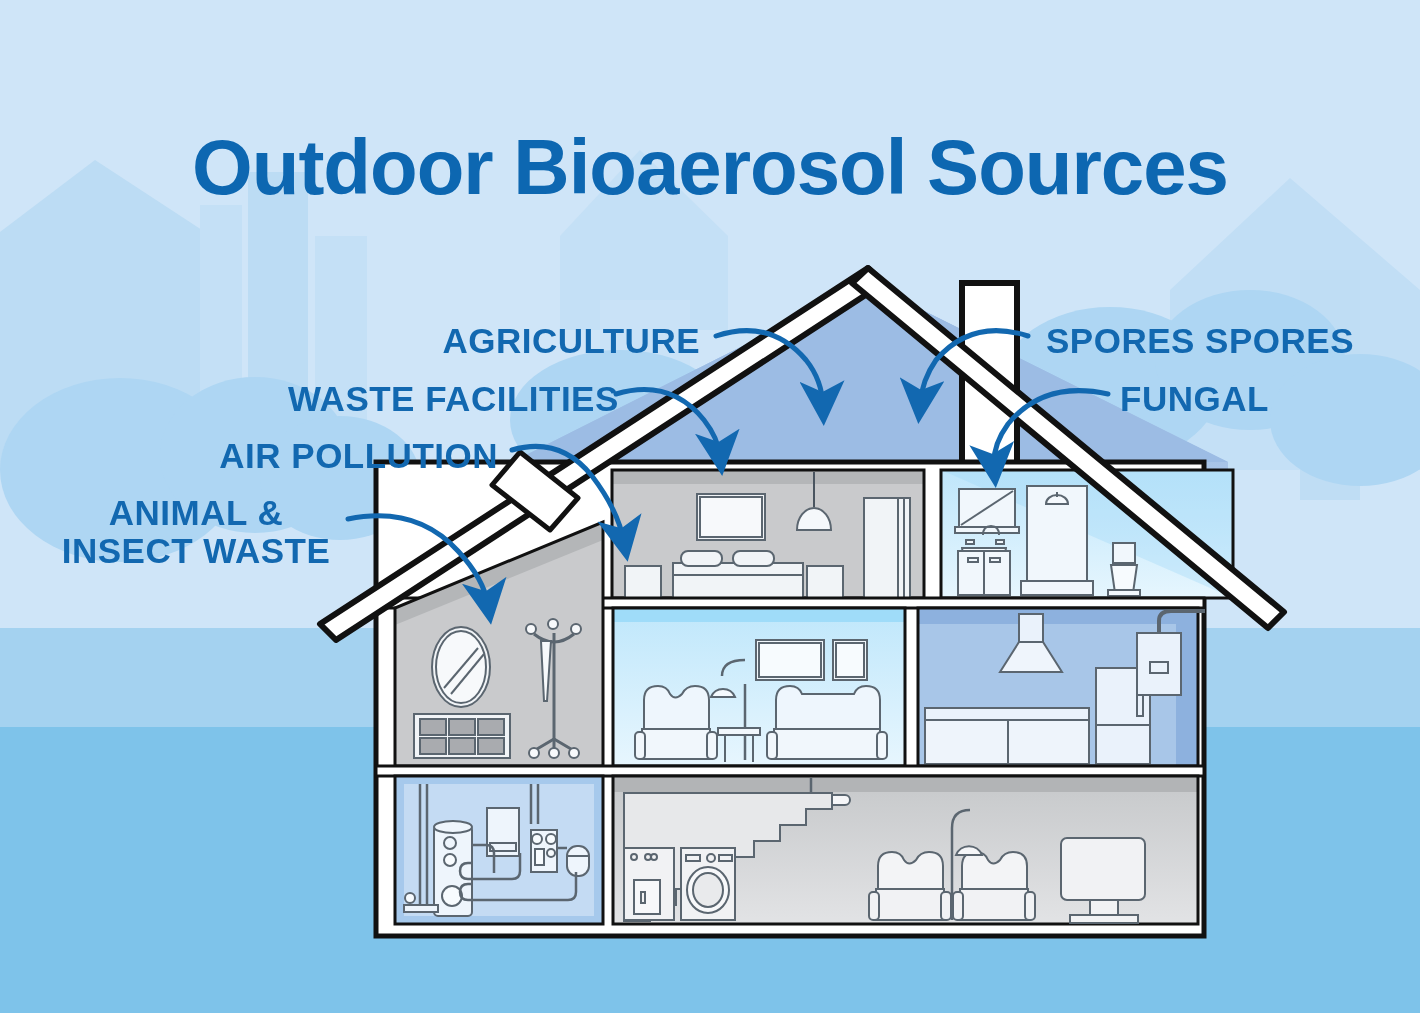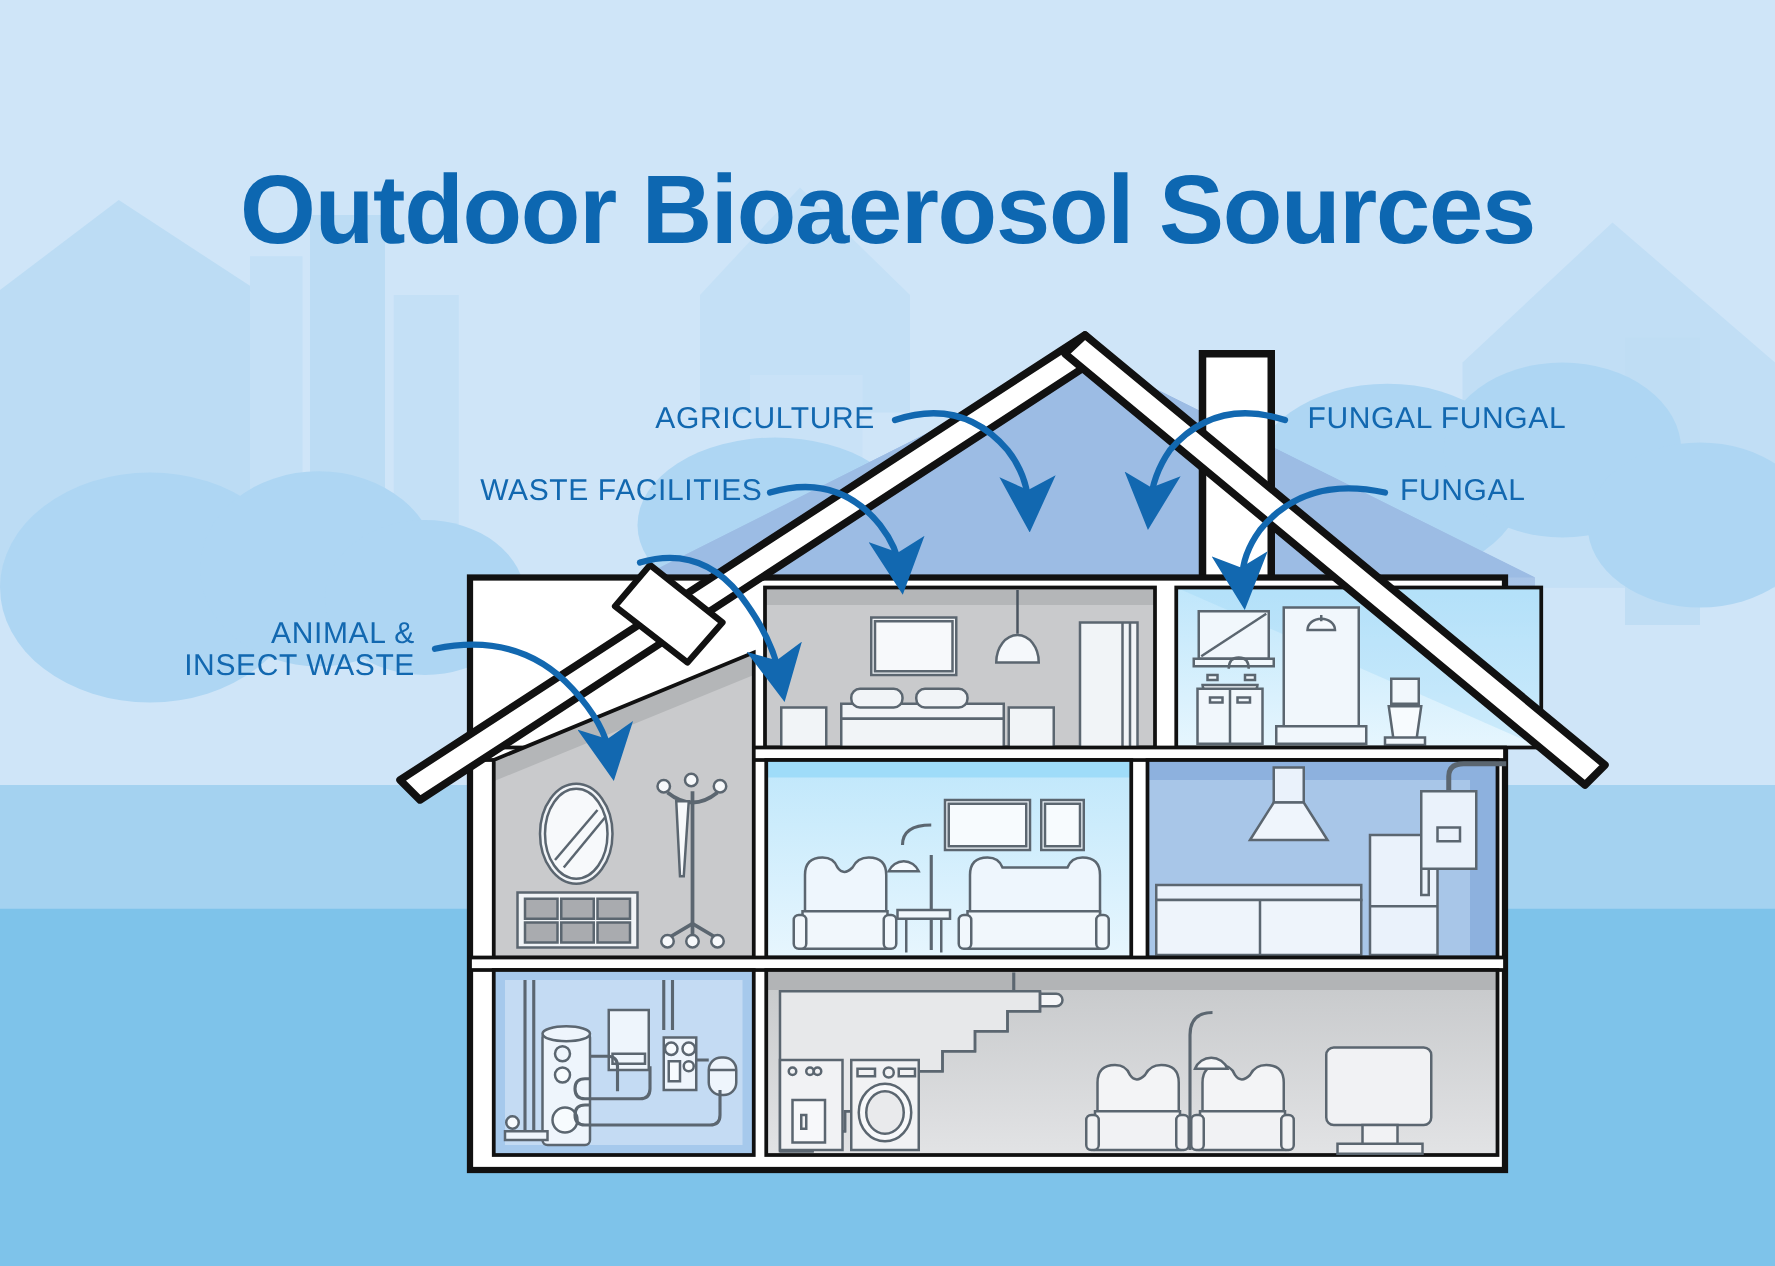--- a/index.html
+++ b/index.html
@@ -7,22 +7,22 @@
   #stage{
     position:relative;
     width:1420px;height:1013px;
     overflow:hidden;
     background:#0f172a;
   }
   #stage svg{position:absolute;top:0;left:0;width:1420px;height:1013px;display:block;}
   .lbl{
     position:absolute;
     font-family:"Liberation Sans",sans-serif;
-    font-weight:normal;
-    font-size:24px;
+    font-weight:bold;
+    font-size:35px;
     letter-spacing:0.5px;
     color:#1268b0;
     white-space:pre;
     line-height:1.08;
   }
   .lbl.r{text-align:right;}
   .lbl.l{text-align:left;}
   #title{
     position:absolute;
     left:0;top:122px;width:1420px;
@@ -371,19 +371,20 @@
       <path d="M1028,336 q-56,-18 -92,24 q-14,20 -16,44" marker-end="url(#ah)"></path>
 
       <path d="M1108,394 q-64,-14 -100,30 q-16,22 -14,44" marker-end="url(#ah)"></path>
     </g>
   </svg>
 
   <div id="title">Outdoor Bioaerosol Sources</div>
 
   <div class="lbl r" style="left:442px;top:322px;width:258px;">AGRICULTURE</div>
   <div class="lbl r" style="left:288px;top:380px;width:322px;">WASTE FACILITIES</div>
-  <div class="lbl r" style="left:60px;top:494px;width:272px;">ANIMAL &amp;
+  <div class="lbl r" style="left:210px;top:437px;width:288px;">AIR POLLUTION</div>
+  <div class="lbl r" style="left:60px;top:494px;width:272px;text-align:center;">ANIMAL &amp;
 INSECT WASTE</div>
 
-  <div class="lbl l" style="left:1046px;top:322px;width:310px;">FUNGAL FUNGAL</div>
+  <div class="lbl l" style="left:1046px;top:322px;width:310px;">SPORES SPORES</div>
   <div class="lbl l" style="left:1120px;top:380px;width:236px;">FUNGAL</div>
 
 </div>
 
 </body></html>

